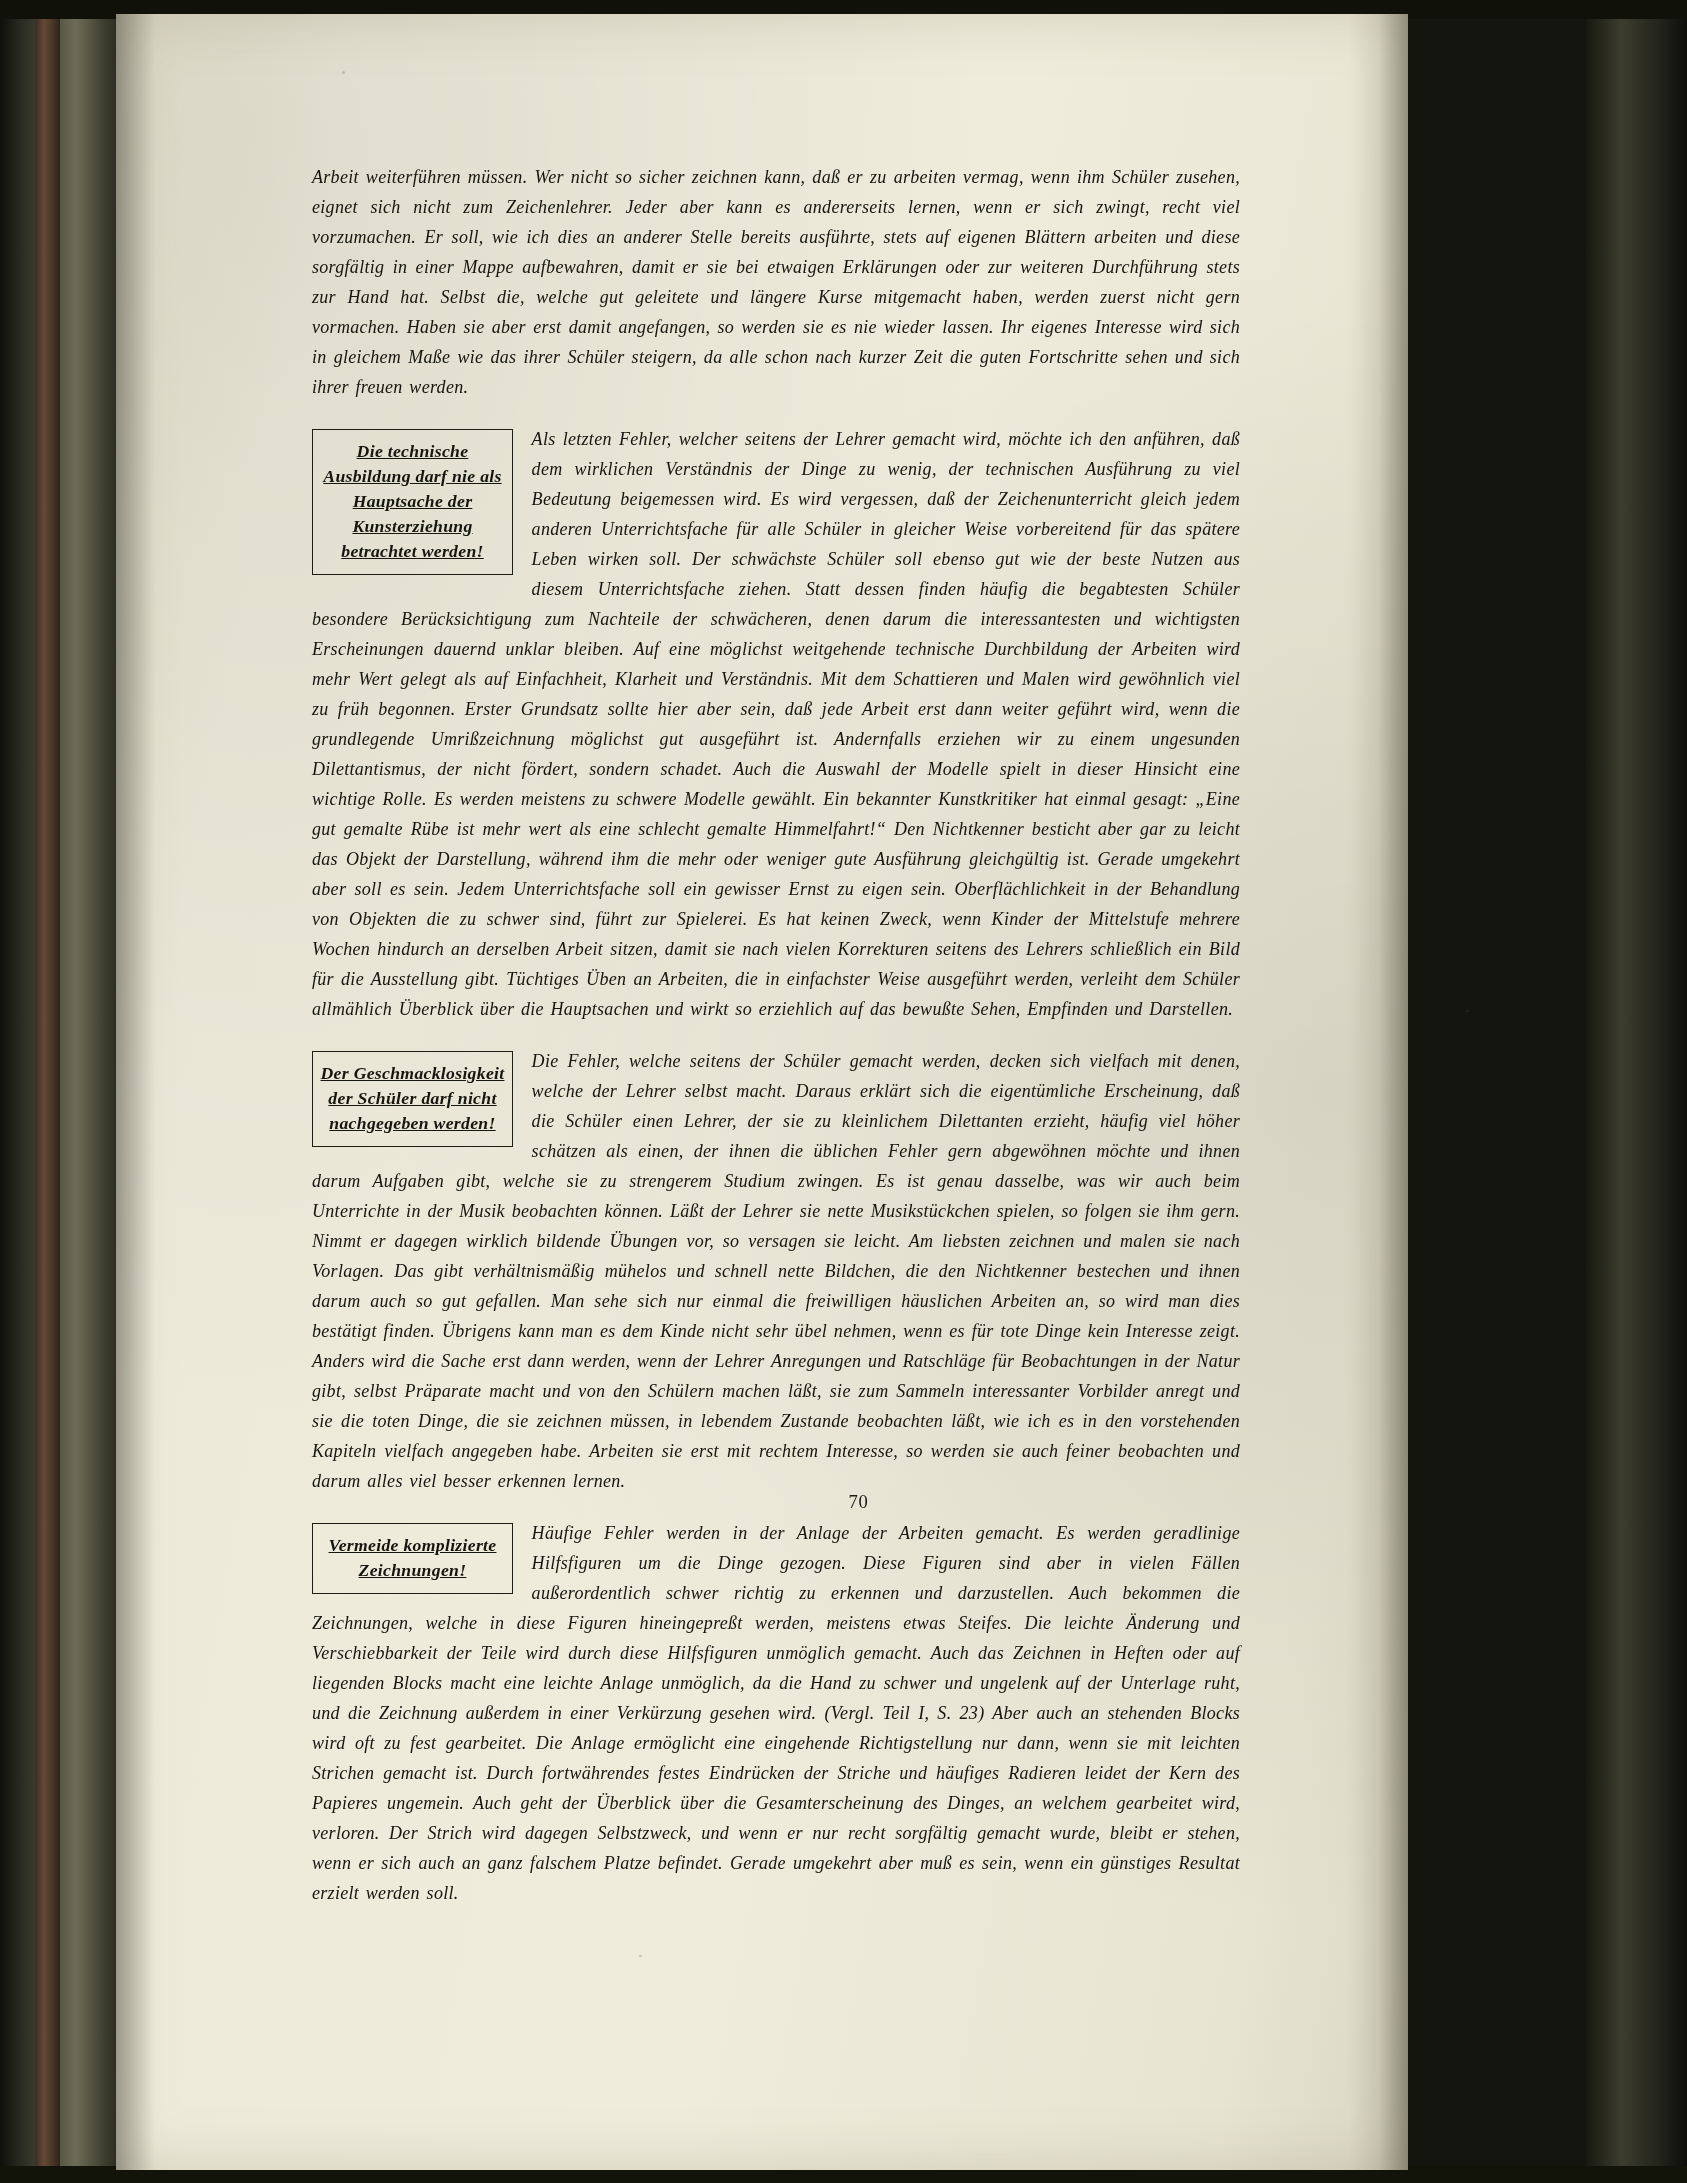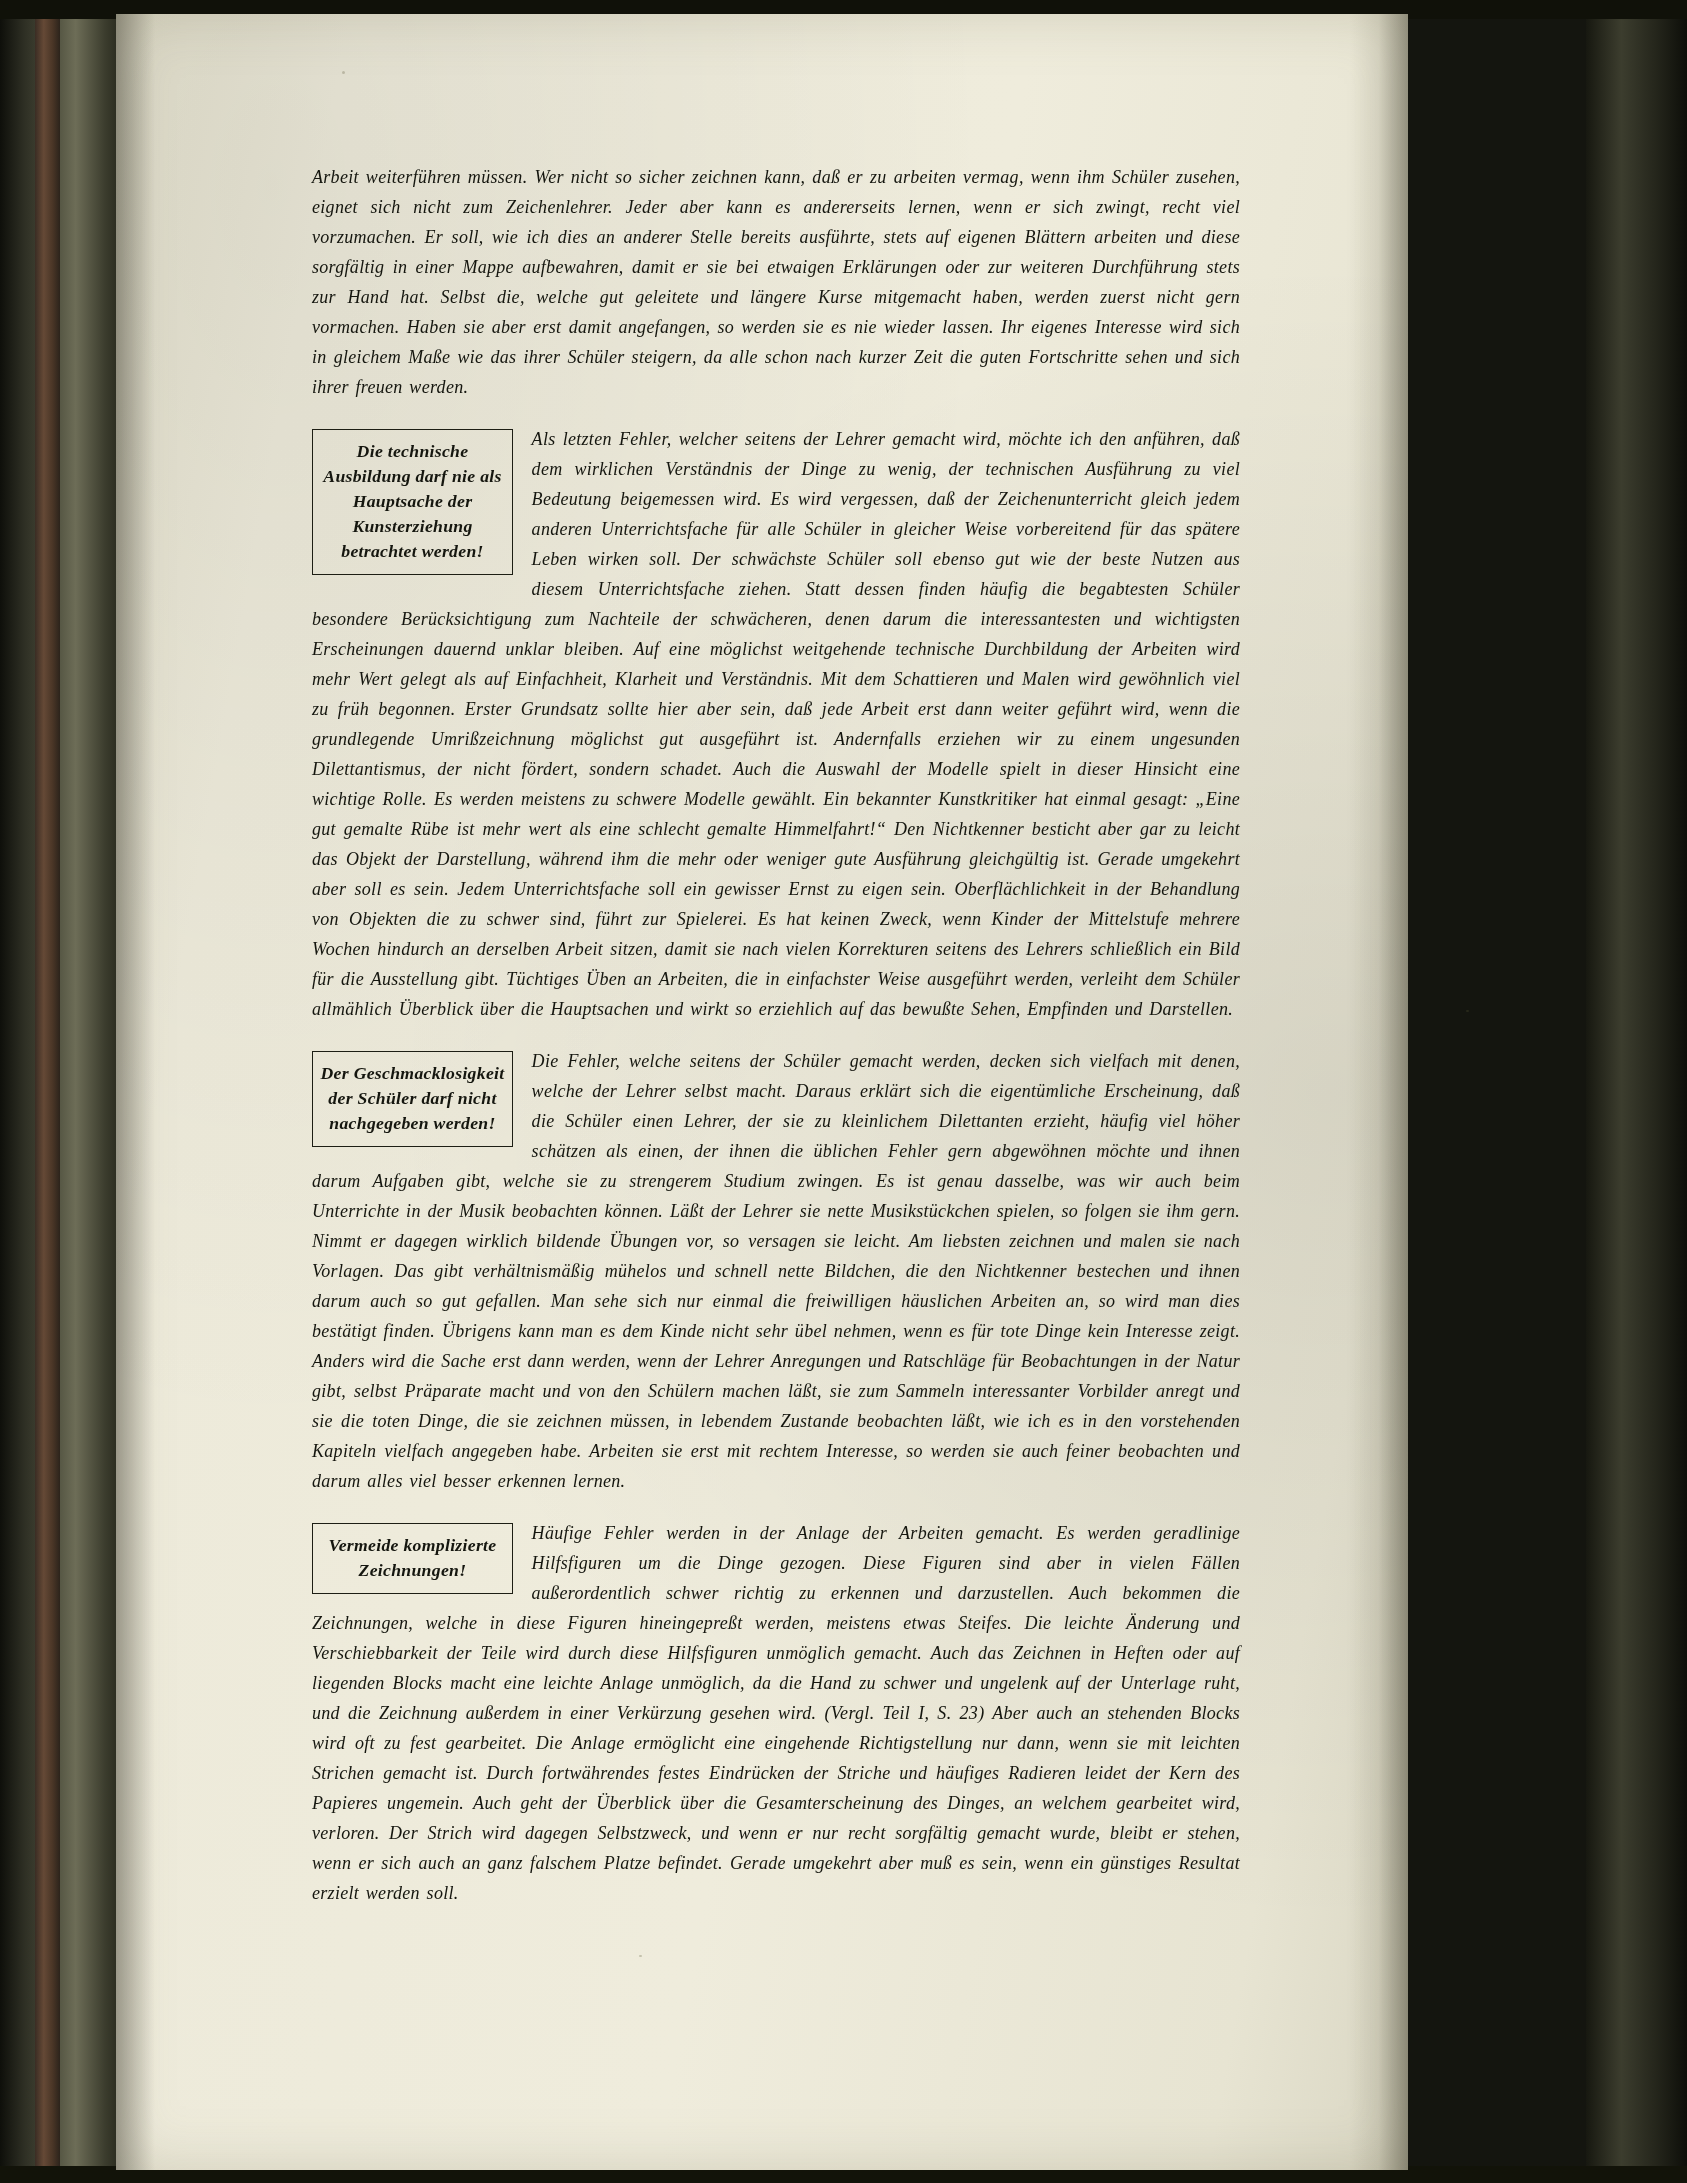--- a/index.html
+++ b/index.html
@@ -111,20 +111,21 @@
     margin: 5px 18.6px 6.8px 0;
     text-align: center;
     font-family: "Liberation Serif", serif;
     font-style: italic;
     font-weight: bold;
     font-size: 17.7px;
     line-height: 25px;
     color: #15160f;
     letter-spacing: 0.3px;
     background: transparent;
+    text-decoration: underline;
   }
   .spacer-md { height: 22px; }
 
   #folio {
     position: absolute;
     left: 0;
     top: 1477px;
     width: 1485px;
     text-align: center;
     font-family: "Liberation Serif", serif;
@@ -173,15 +174,16 @@
       <div class="sidebox">Der Geschmacklosigkeit der Schüler darf nicht nachgegeben werden!</div>
       <p class="body">Die Fehler, welche seitens der Schüler gemacht werden, decken sich vielfach mit denen, welche der Lehrer selbst macht. Daraus erklärt sich die eigentümliche Erscheinung, daß die Schüler einen Lehrer, der sie zu kleinlichem Dilettanten erzieht, häufig viel höher schätzen als einen, der ihnen die üblichen Fehler gern abgewöhnen möchte und ihnen darum Aufgaben gibt, welche sie zu strengerem Studium zwingen. Es ist genau dasselbe, was wir auch beim Unterrichte in der Musik beobachten können. Läßt der Lehrer sie nette Musikstückchen spielen, so folgen sie ihm gern. Nimmt er dagegen wirklich bildende Übungen vor, so versagen sie leicht. Am liebsten zeichnen und malen sie nach Vorlagen. Das gibt verhältnismäßig mühelos und schnell nette Bildchen, die den Nichtkenner bestechen und ihnen darum auch so gut gefallen. Man sehe sich nur einmal die freiwilligen häuslichen Arbeiten an, so wird man dies bestätigt finden. Übrigens kann man es dem Kinde nicht sehr übel nehmen, wenn es für tote Dinge kein Interesse zeigt. Anders wird die Sache erst dann werden, wenn der Lehrer Anregungen und Ratschläge für Beobachtungen in der Natur gibt, selbst Präparate macht und von den Schülern machen läßt, sie zum Sammeln interessanter Vorbilder anregt und sie die toten Dinge, die sie zeichnen müssen, in lebendem Zustande beobachten läßt, wie ich es in den vorstehenden Kapiteln vielfach angegeben habe. Arbeiten sie erst mit rechtem Interesse, so werden sie auch feiner beobachten und darum alles viel besser erkennen lernen.</p>
 
       <div class="spacer-md"></div>
 
       <div class="sidebox">Vermeide komplizierte Zeichnungen!</div>
       <p class="body">Häufige Fehler werden in der Anlage der Arbeiten gemacht. Es werden geradlinige Hilfsfiguren um die Dinge gezogen. Diese Figuren sind aber in vielen Fällen außerordentlich schwer richtig zu erkennen und darzustellen. Auch bekommen die Zeichnungen, welche in diese Figuren hineingepreßt werden, meistens etwas Steifes. Die leichte Änderung und Verschiebbarkeit der Teile wird durch diese Hilfsfiguren unmöglich gemacht. Auch das Zeichnen in Heften oder auf liegenden Blocks macht eine leichte Anlage unmöglich, da die Hand zu schwer und ungelenk auf der Unterlage ruht, und die Zeichnung außerdem in einer Verkürzung gesehen wird. (Vergl. Teil I, S. 23) Aber auch an stehenden Blocks wird oft zu fest gearbeitet. Die Anlage ermöglicht eine eingehende Richtigstellung nur dann, wenn sie mit leichten Strichen gemacht ist. Durch fortwährendes festes Eindrücken der Striche und häufiges Radieren leidet der Kern des Papieres ungemein. Auch geht der Überblick über die Gesamterscheinung des Dinges, an welchem gearbeitet wird, verloren. Der Strich wird dagegen Selbstzweck, und wenn er nur recht sorgfältig gemacht wurde, bleibt er stehen, wenn er sich auch an ganz falschem Platze befindet. Gerade umgekehrt aber muß es sein, wenn ein günstiges Resultat erzielt werden soll.</p>
 
     </div>
 
+    <div id="folio">70</div>
   </div>
 </div>
 
 
 </body></html>

